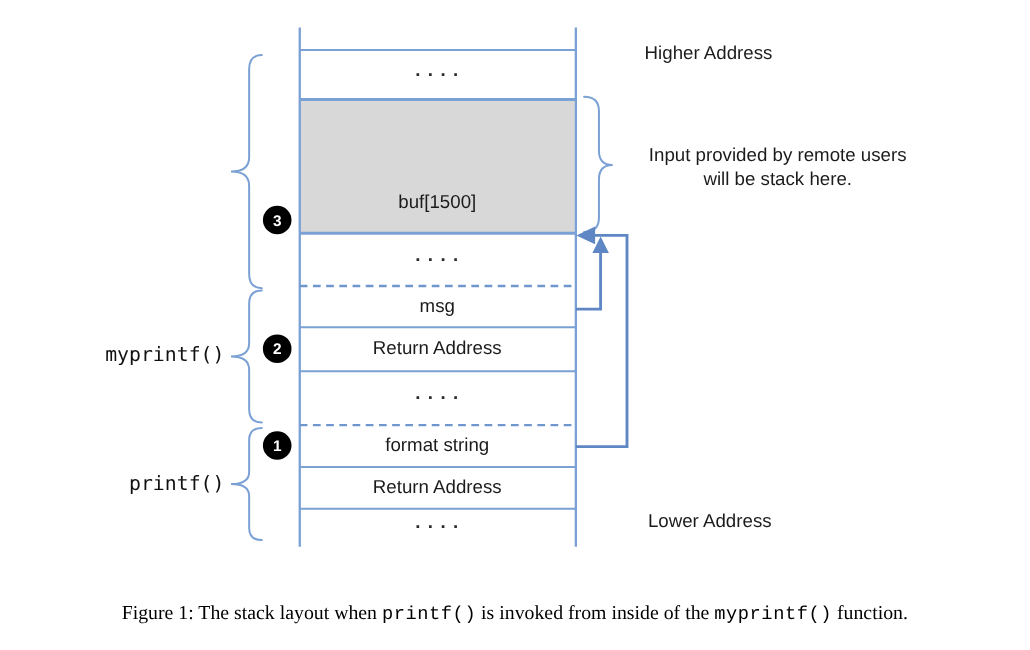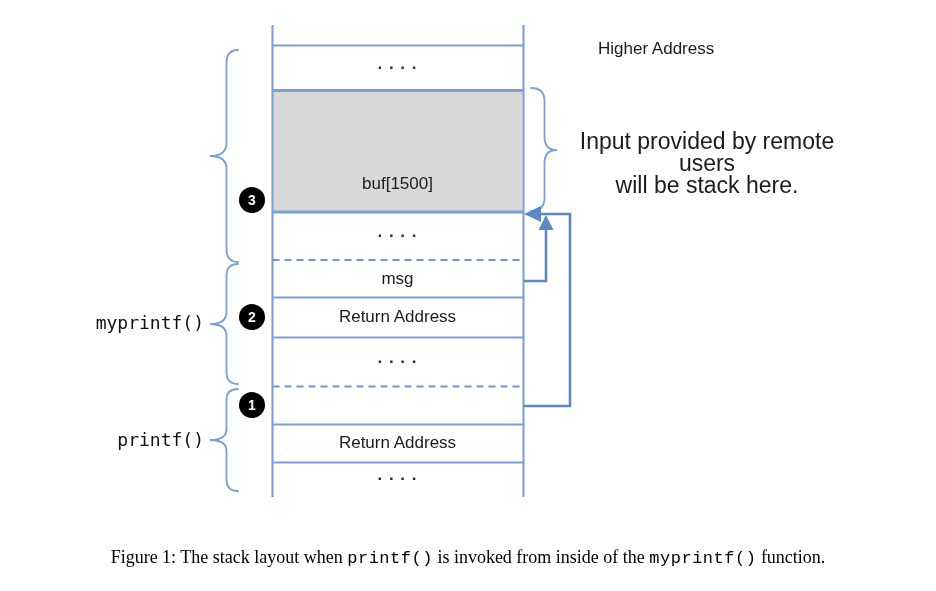--- a/index.html
+++ b/index.html
@@ -43,25 +43,25 @@
     font-size:18px;color:#111;white-space:nowrap;
   }
   .marker{
     position:absolute;width:26px;height:26px;border-radius:50%;
     background:var(--marker-bg);
     color:#fff;font-size:14px;font-weight:700;
     display:flex;align-items:center;justify-content:center;
     font-family:"Liberation Sans", sans-serif;
   }
   .side-label{
-    position:absolute;font-size:17px;color:var(--text-dark);white-space:nowrap;margin-left:12px;
+    position:absolute;font-size:17px;color:var(--text-dark);white-space:nowrap;
   }
   .annotation{
     position:absolute;left:562px;top:130px;width:290px;
-    text-align:center;font-size:23px;line-height:22px;color:var(--text-dark);
+    text-align:center;font-size:17px;line-height:22px;color:var(--text-dark);
   }
   .caption{
     position:absolute;left:0;top:547px;width:936px;
     text-align:center;
     font-family:"Liberation Serif", serif;
     font-size:18px;color:#000;white-space:nowrap;
   }
   .caption .code{
     font-family:"Liberation Mono", monospace;
     font-size:17px;letter-spacing:0.5px;
@@ -113,35 +113,39 @@
     </div>
   <div class="cell" style="top:260px;height:37px;align-items:center;">
       <span>msg</span>
     </div>
   <div class="cell" style="top:297px;height:40px;">
       <span>Return Address</span>
     </div>
   <div class="cell dots" style="top:337px;height:49px;">
       <span>. . . .</span>
     </div>
+  <div class="cell" style="top:386px;height:38px;">
+      <span>format string</span>
+    </div>
   <div class="cell" style="top:424px;height:38px;">
       <span>Return Address</span>
     </div>
   <div class="cell dots" style="top:462px;height:33px;">
       <span>. . . .</span>
     </div>
 
   <div class="fn-label" style="top:312px;">myprintf()</div>
   <div class="fn-label" style="top:429px;">printf()</div>
 
   <div class="marker" style="left:239px;top:187px;">3</div>
   <div class="marker" style="left:239px;top:304px;">2</div>
   <div class="marker" style="left:239px;top:392px;">1</div>
 
   <div class="side-label" style="left:586px;top:39px;">Higher Address</div>
+  <div class="side-label" style="left:589px;top:464px;">Lower Address</div>
 
   <div class="annotation">
     <div>Input provided by remote users</div>
     <div>will be stack here.</div>
   </div>
 
   <div class="caption">
     <span>Figure 1: The stack layout when</span>
     <span class="code">printf()</span>
     <span>is invoked from inside of the</span>

